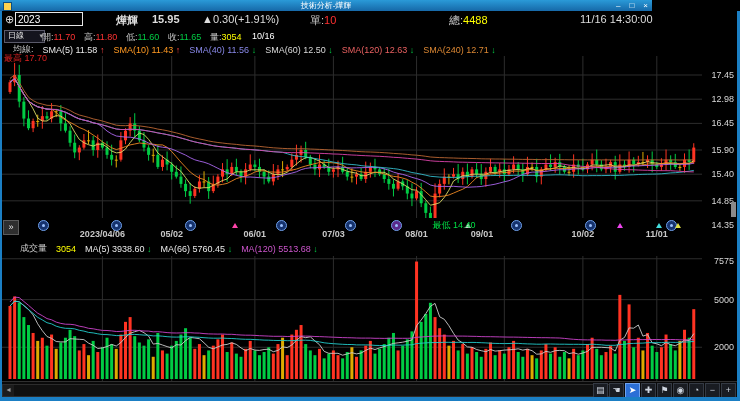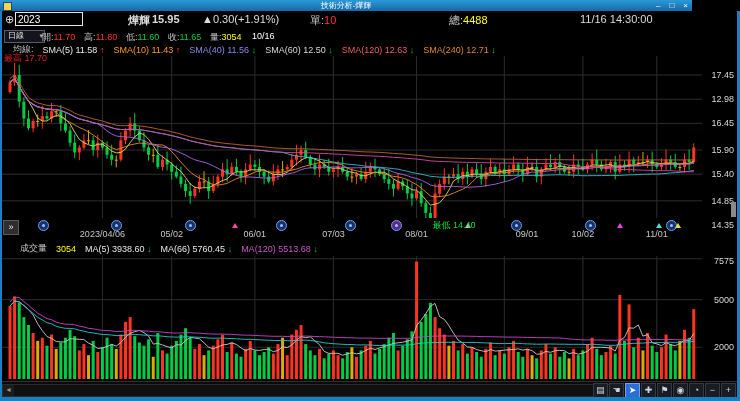--- a/index.html
+++ b/index.html
@@ -1,20 +1,20 @@
 <!DOCTYPE html>
 <html><head>
 <meta charset="utf-8">
 <style>
   html,body{margin:0;padding:0;background:#555;}
   #app{position:relative;width:740px;height:401px;background:#000;overflow:hidden;
        font-family:"Liberation Sans",sans-serif;-webkit-font-smoothing:antialiased;}
   
   .titlebar{position:absolute;left:0;top:0;width:652px;height:11px;
-    background:linear-gradient(#2a9ad8,#1668a8);color:#fff;font-size:8px;line-height:11px;padding-left:40px;}
+    background:linear-gradient(#2a9ad8,#1668a8);color:#fff;font-size:8px;line-height:11px;}
   .titlebar .ttl{position:absolute;left:0;right:0;text-align:center;}
   .app-ico{position:absolute;left:3px;top:2px;width:7px;height:7px;background:#ffd34d;border:1px solid #0d4f80;}
   .winctl{position:absolute;right:4px;top:0;display:flex;gap:9px;font-size:8px;}
   .winctl span{cursor:default;}
   .frame{position:absolute;background:#1b7fc4;z-index:40;}
   
   .hdr{position:absolute;left:2px;top:11px;width:735px;height:18px;background:#000;}
   .hdr .abs{position:absolute;top:2px;font-size:11px;color:#ddd;white-space:nowrap;}
   .sym-ico{color:#bbb;font-size:11px;}
   .sym-input{position:absolute;left:13px;top:1px;width:62px;height:12px;background:#000;
@@ -35,21 +35,21 @@
   .smarow span{white-space:nowrap;}
   
   .price-pane{position:absolute;left:2px;top:56px;width:700px;height:162px;background:#000;overflow:hidden;border-bottom:1px solid #3a3a3a;}
   .date-axis{position:absolute;left:2px;top:218px;width:700px;height:23px;background:#000;border-bottom:1px solid #5a2424;}
   .vol-hdr{position:absolute;left:2px;top:241px;width:735px;height:15px;background:#000;
     font-size:9px;display:flex;align-items:center;gap:9px;padding-left:18px;}
   .vol-pane{position:absolute;left:2px;top:256px;width:700px;height:125px;background:#000;}
   .right-axis{position:absolute;left:702px;top:56px;width:35px;height:185px;background:#000;font-size:9px;color:#d8d8d8;}
   .vol-axis{position:absolute;left:702px;top:256px;width:35px;height:125px;background:#000;font-size:9px;color:#d8d8d8;}
   .axis-label{position:absolute;right:3px;white-space:nowrap;}
-  .date-label{position:absolute;top:11px;transform:translateX(-50%);font-size:9px;color:#c8c8c8;white-space:nowrap;}
+  .date-label{position:absolute;top:11px;transform:translateX(-50%);font-size:9px;color:#c8c8c8;white-space:nowrap;font-weight:bold;}
   .evt-circle{position:absolute;top:2px;width:9px;height:9px;border-radius:50%;
     border:1px solid #6f9fe8;display:flex;align-items:center;justify-content:center;}
   .evt-circle i{width:3px;height:3px;border-radius:50%;background:#9cc2ff;}
   .evt-tri{position:absolute;top:5px;width:0;height:0;border-left:3px solid transparent;border-right:3px solid transparent;}
   .expand-btn{position:absolute;left:1px;top:2px;width:14px;height:13px;background:#2e2e2e;border:1px solid #5a5a5a;
     color:#e8e8e8;font-size:9px;line-height:12px;text-align:center;}
   .anno{position:absolute;font-size:9px;white-space:nowrap;z-index:10;}
   
   .bottom-bar{position:absolute;left:2px;top:381px;width:735px;height:16px;background:#0a0a0a;border-top:1px solid #303030;}
   .hscroll{position:absolute;left:0;top:2px;width:618px;height:11px;background:#101010;border:1px solid #2c2c2c;}
@@ -71,21 +71,21 @@
     <span class="winctl">
       <span>–</span>
       <span>□</span>
       <span>×</span>
     </span>
   </div>
 
   <div class="hdr">
     <span class="abs sym-ico" style="left:3px">⊕</span>
     <input class="sym-input" value="2023" style="">
-    <span class="abs stock-name" style="left:126px">燁輝</span>
+    <span class="abs stock-name" style="left:114px">燁輝</span>
     <span class="abs stock-price" style="left:150px">15.95</span>
     <span class="abs chg" style="left:200px">▲0.30(+1.91%)</span>
     <span class="abs" style="left:308px"><span class="lbl">單:</span><span class="red">10</span></span>
     <span class="abs" style="left:447px"><span class="lbl">總:</span><span class="yellow">4488</span></span>
     <span class="abs white" style="left:578px">11/16 14:30:00</span>
   </div>
 
   <div class="tbrow">
     <span class="dropdown">
       <span>日線</span>
@@ -442,21 +442,21 @@
     </div>
   <div class="vscroll-thumb"></div>
 
   <div class="date-axis" id="date-axis">
     <span class="expand-btn">»</span>
   <div class="date-label" style="left: 100.4px;">2023/04/06</div>
       <div class="date-label" style="left: 169.7px;">05/02</div>
       <div class="date-label" style="left: 252.86px;">06/01</div>
       <div class="date-label" style="left: 331.4px;">07/03</div>
       <div class="date-label" style="left: 414.56px; text-align: right;">08/01</div>
-      <div class="date-label" style="left: 525px;">09/01</div>
+      <div class="date-label" style="left: 480px;">09/01</div>
       <div class="date-label" style="left: 580.88px;">10/02</div>
       <div class="date-label" style="left: 654.8px;">11/01</div>
       <span class="evt-circle" style="left: 36px; background: rgb(22, 51, 110);">
         <i></i>
       </span>
       <span class="evt-circle" style="left: 109px; background: rgb(22, 51, 110);">
         <i></i>
       </span>
       <span class="evt-circle" style="left: 183px; background: rgb(22, 51, 110);">
         <i></i>

